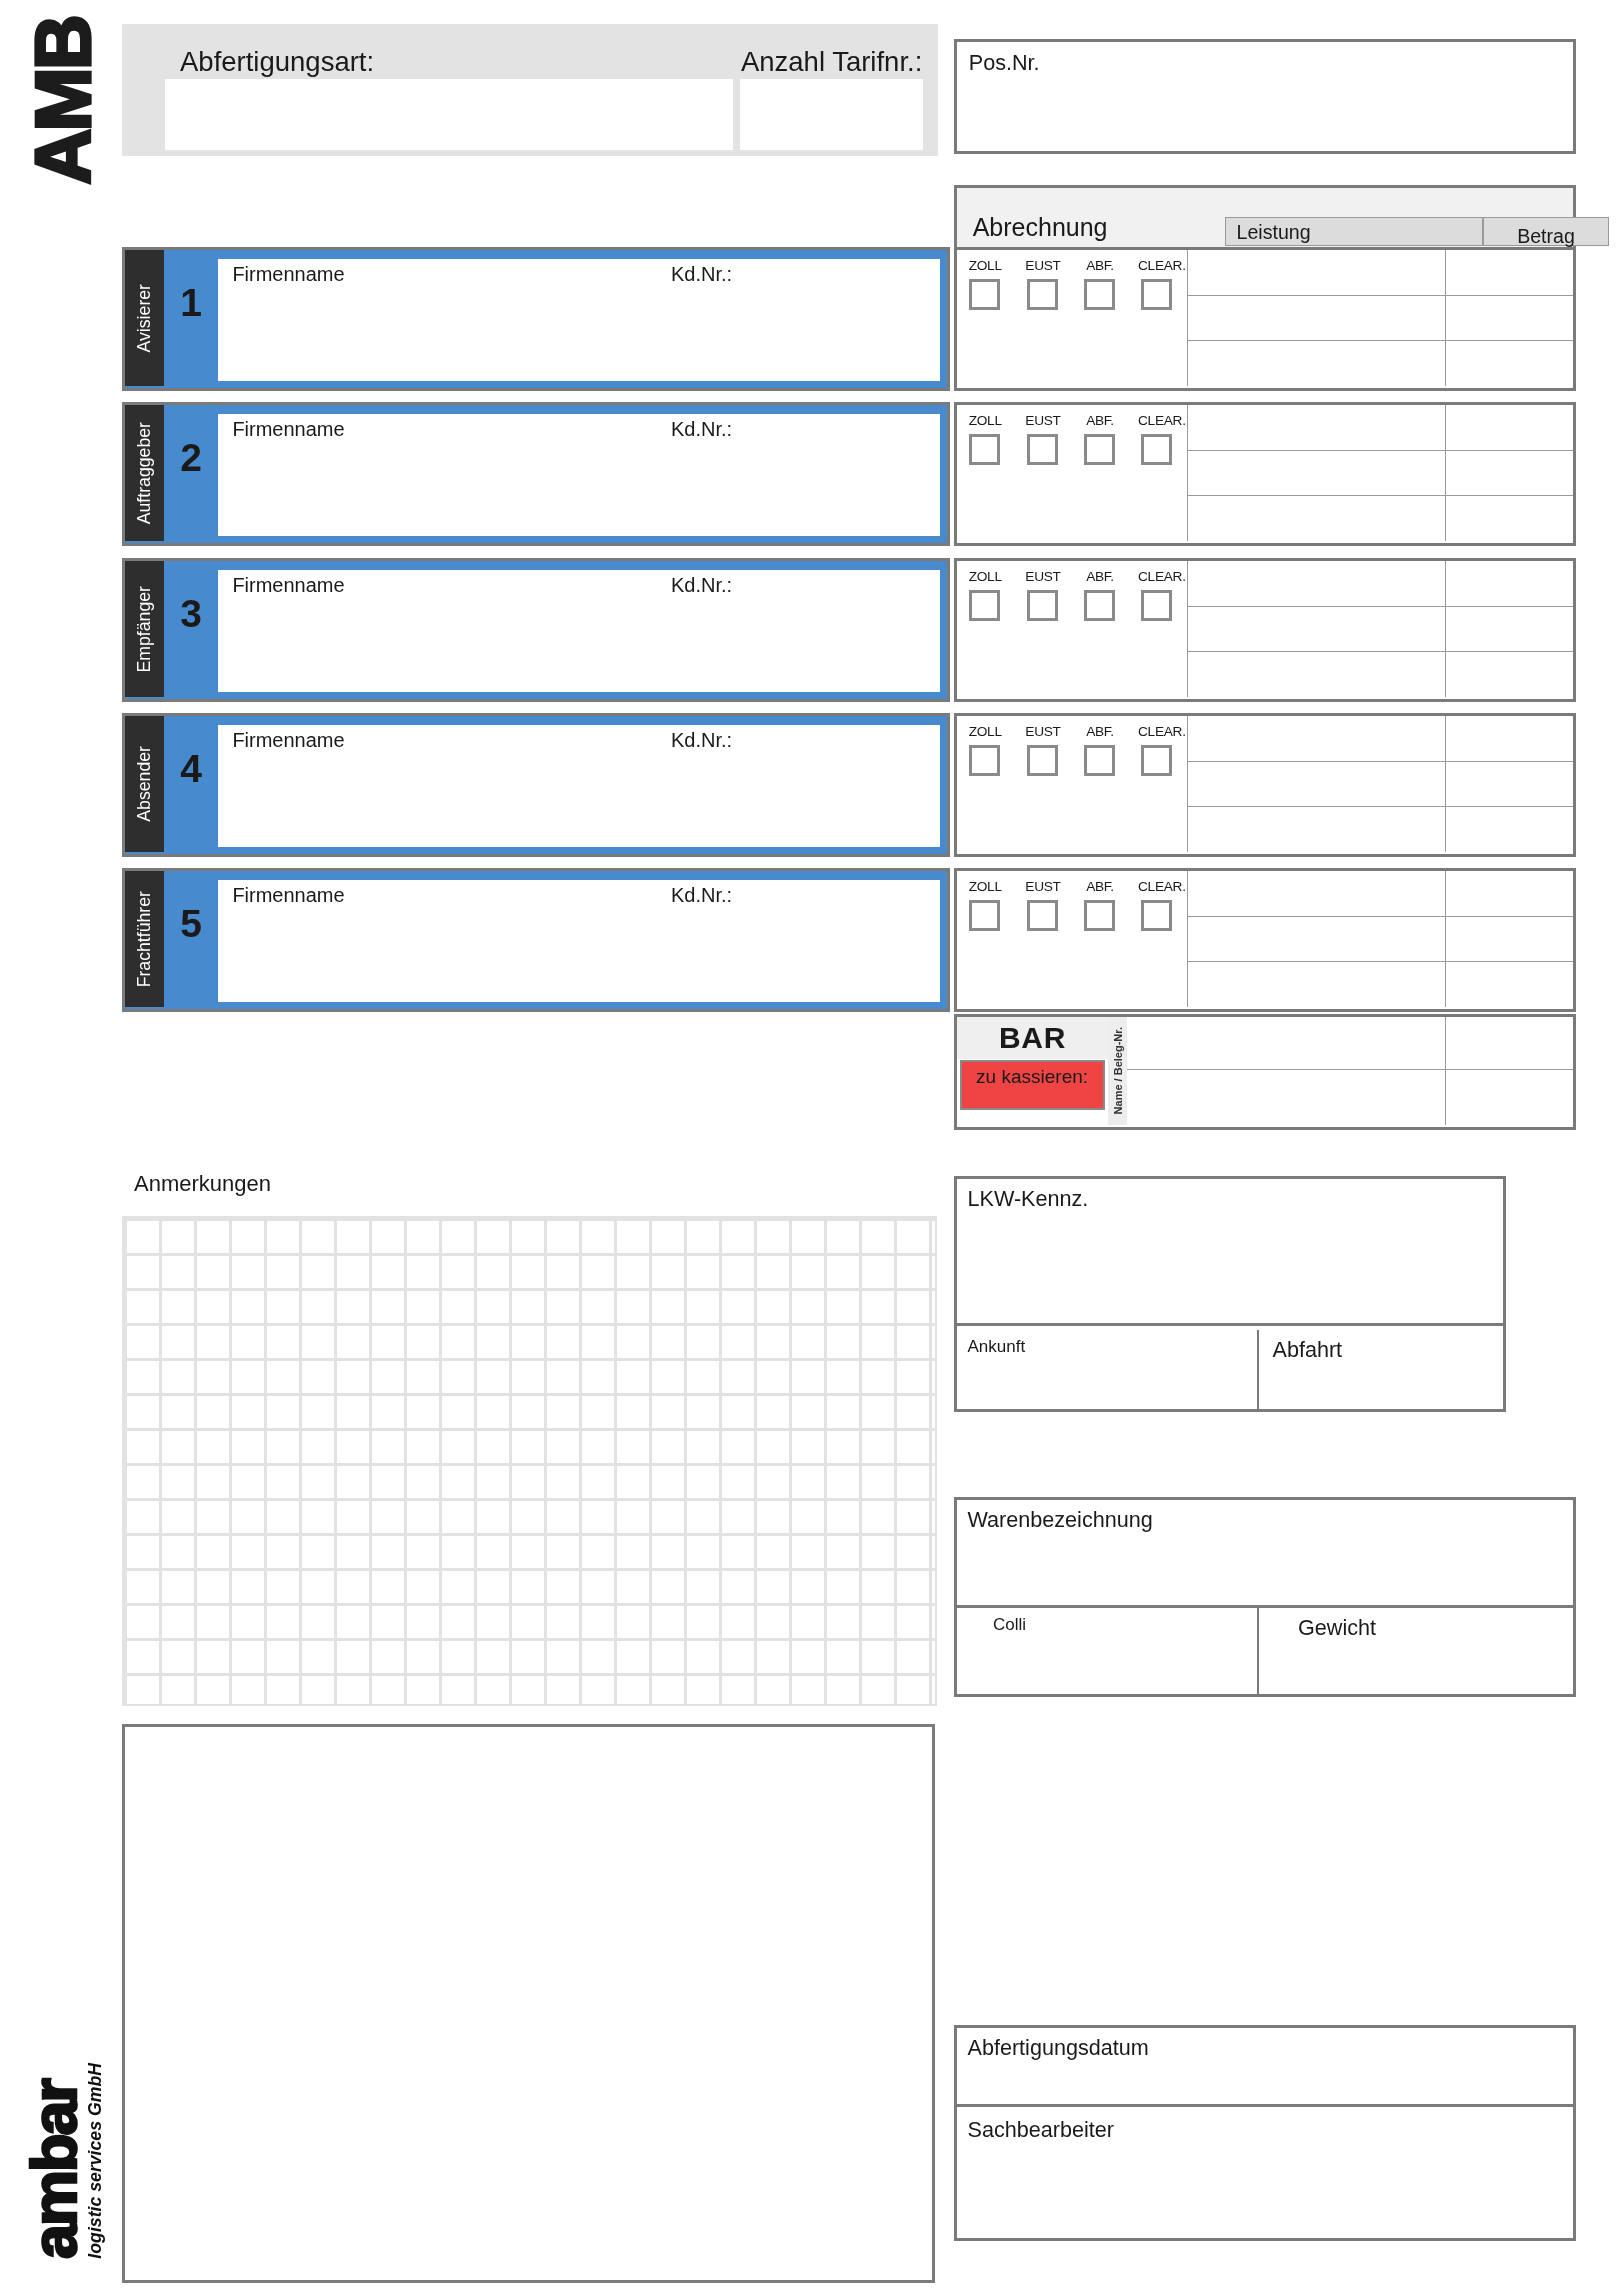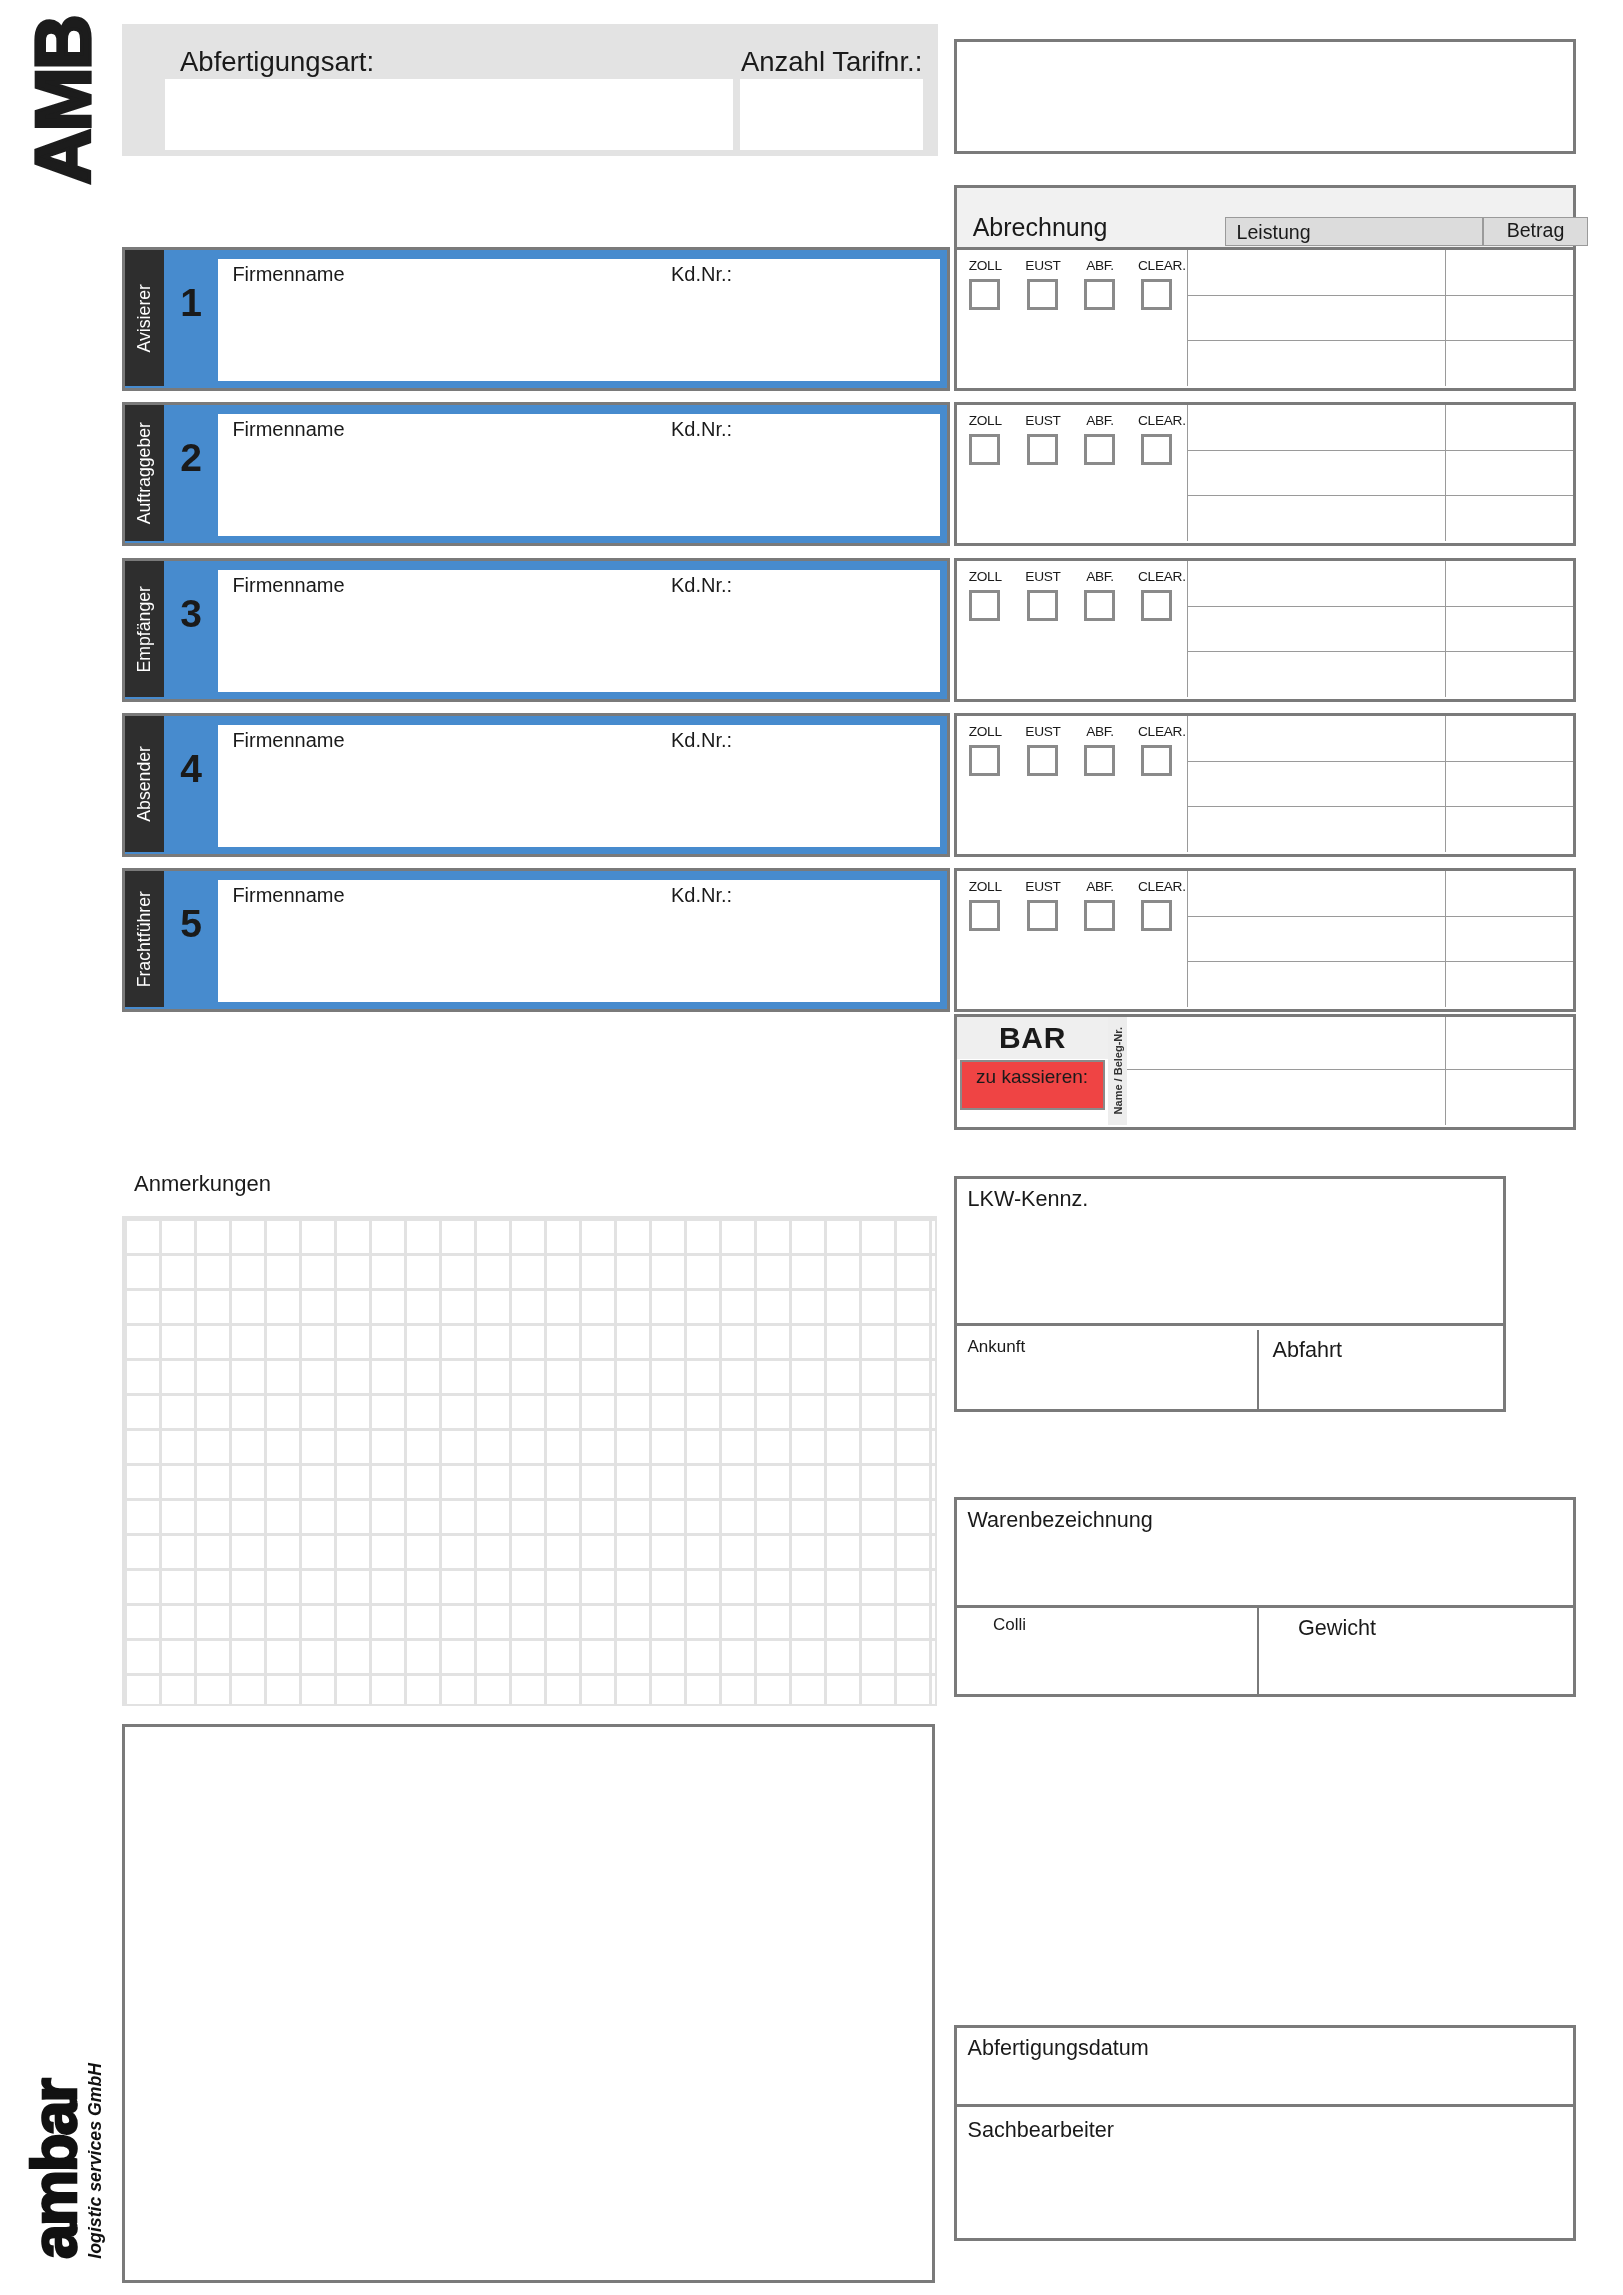--- a/index.html
+++ b/index.html
@@ -35,21 +35,21 @@
 
   .filiale-box { left:954px; top:39px; width:622px; height:115px; display:flex; }
   .filiale-cell { width:155px; border-right:2.6px solid #7a7a7a; padding:7.9px 0 0 10.5px; font-size:21.6px; }
   .posnr-cell { flex:1; padding:7.9px 0 0 11.8px; font-size:21.6px; }
 
   
   .abr-header { left:954px; top:185px; width:622px; height:66px; background:#f1f1f1; }
   .abr-title { left:15.7px; top:25px; font-size:25px; }
   .colhead { top:29.4px; height:29px; background:#dcdcdc; border:1.3px solid #9a9a9a; font-size:19.6px;margin-left:38px; }
   .colhead.leistung { left:230px; width:258px; padding:2.6px 0 0 10.5px; }
-  .colhead.betrag { left:488px; width:105px; text-align:center; padding-top:1px; }
+  .colhead.betrag { left:488px; width:126px; text-align:center; padding-top:7px; }
 
   
   .abl-block { left:954px; width:622px; height:144px; }
   .cb-col { width:38px; text-align:center; }
   .cb-lbl { top:7.9px; font-size:13.7px; letter-spacing:-0.3px; }
   .cb-box { top:29px; width:31px; height:31px; border:3.3px solid #8a8a8a; background:#fff; }
   .vline { top:0; width:1.3px; height:136px; background:#9a9a9a; }
   .hline { left:230px; right:0; height:1.3px; background:#9a9a9a; }
 
   
@@ -115,20 +115,23 @@
 </div>
 
 <div class="abs top-panel">
   <div class="abs lbl abfart-lbl">Abfertigungsart:</div>
   <div class="abs lbl anzahl-lbl">Anzahl Tarifnr.:</div>
   <div class="abs inputA"></div>
   <div class="abs inputB"></div>
 </div>
 
 <div class="abs gbox filiale-box">
+  <div class="posnr-cell">
+    <span>Pos.Nr.</span>
+  </div>
 </div>
 
 <div class="abs gbox abr-header">
   <div class="abs abr-title">Abrechnung</div>
   <div class="abs colhead leistung">Leistung</div>
   <div class="abs colhead betrag">Betrag</div>
 </div>
 
 <div class="abs party-row" style="top:247px">
   <div class="abs party-strip">

